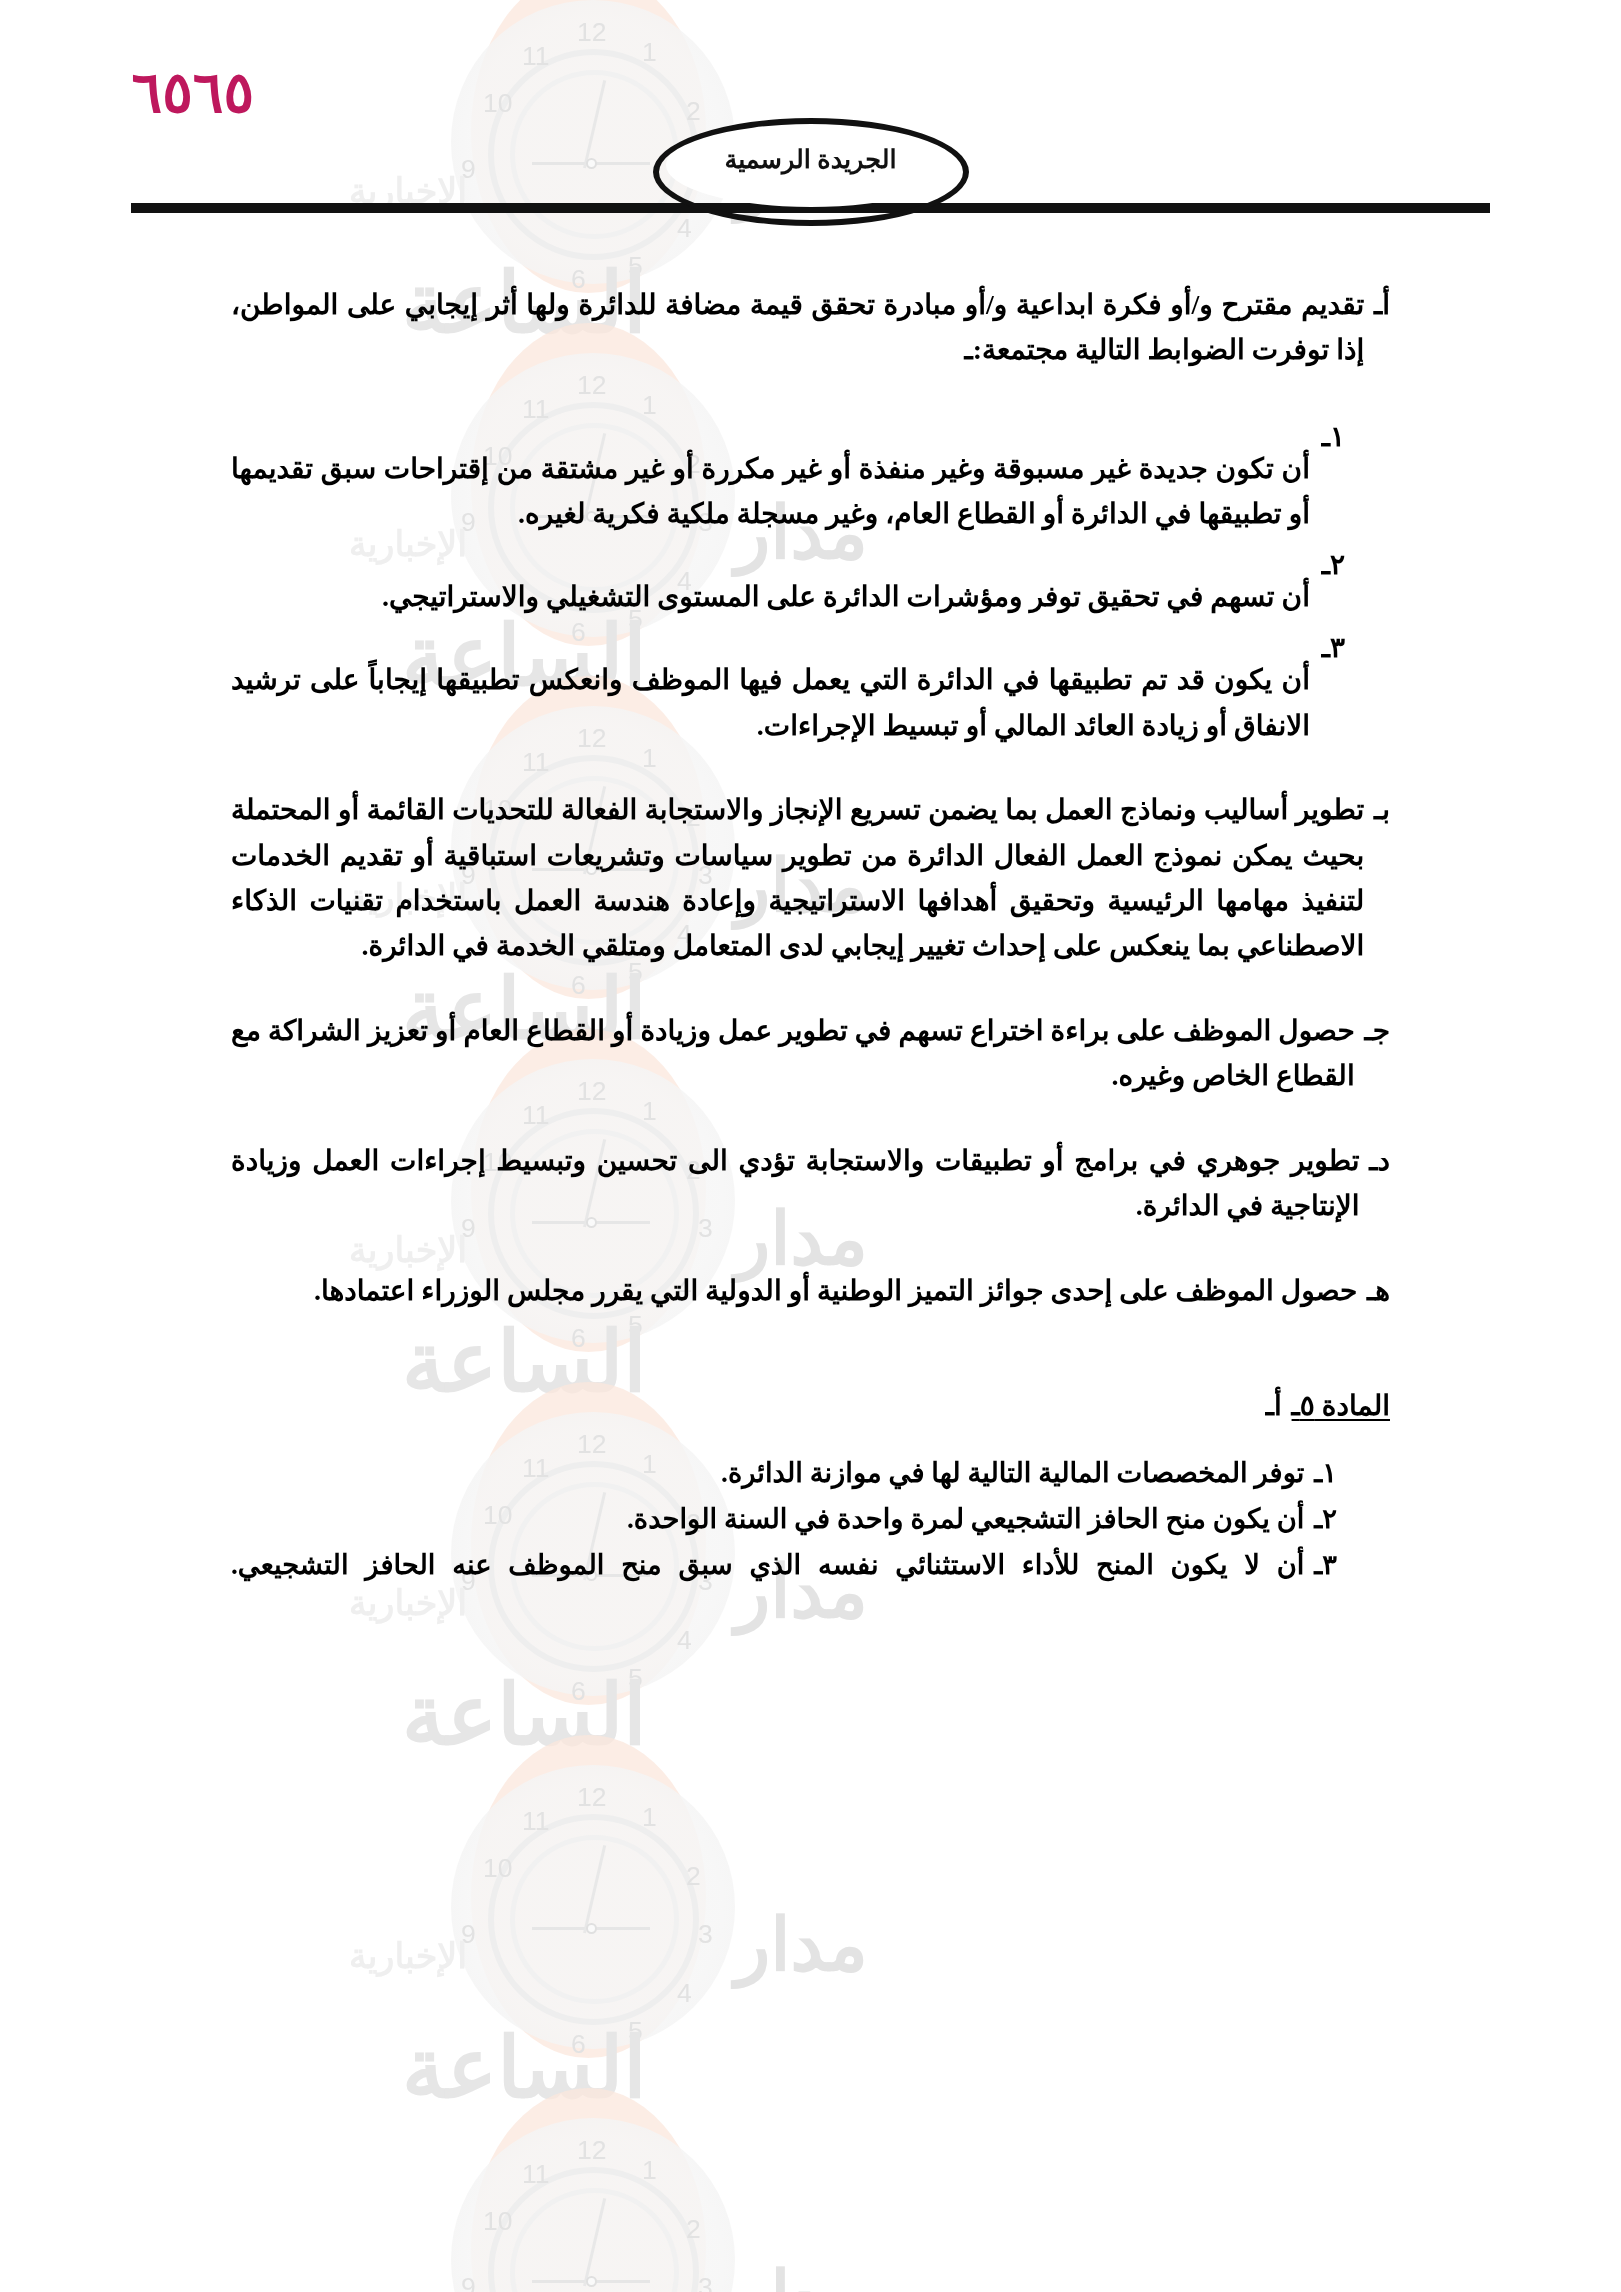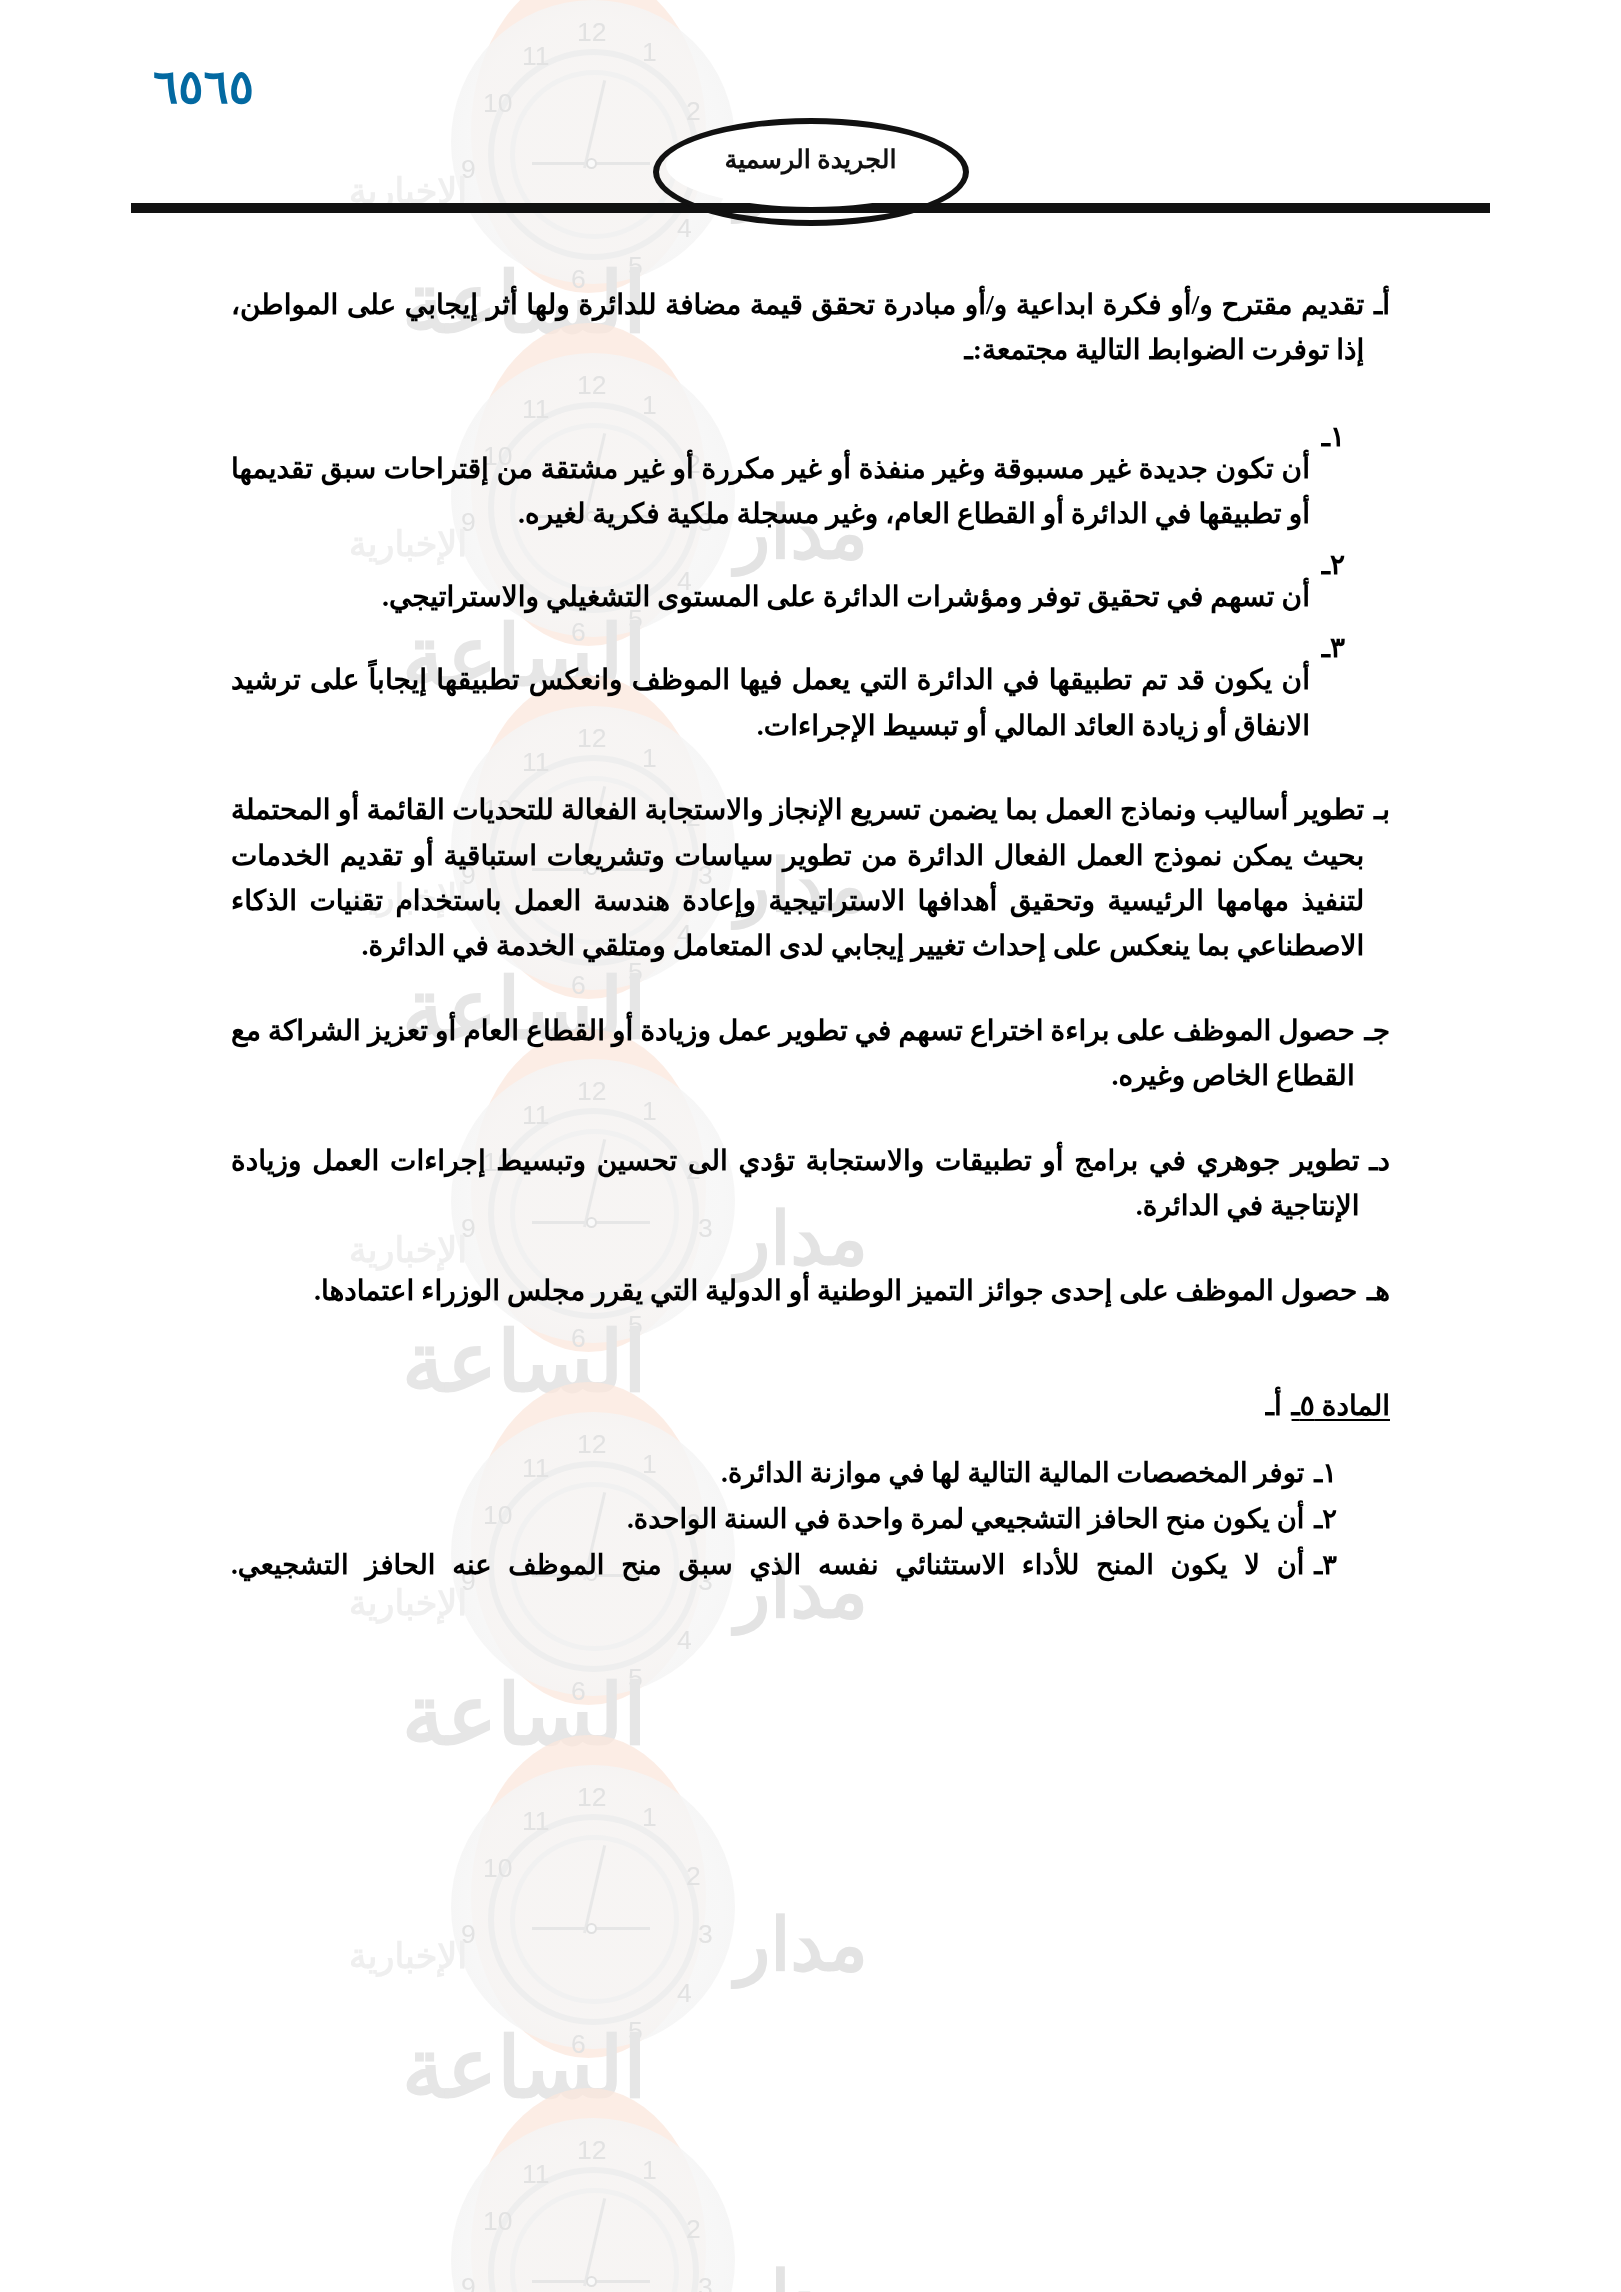--- a/index.html
+++ b/index.html
@@ -136,23 +136,23 @@
     z-index: 2;
   }
 
   .page-number {
     position: absolute;
     top: 59px;
     right: 1367px;
     left: auto;
     font-family: "Liberation Serif", serif;
     font-weight: 700;
-    font-size: 47px;
+    font-size: 57px;
     letter-spacing: 2px;
-    color: #0369a1;
+    color: #be185d;
     direction: rtl;
     white-space: nowrap;
   }
 
   .header-rule {
     position: absolute;
     top: 203px;
     left: 131px;
     right: 131px;
     height: 9.8px;

